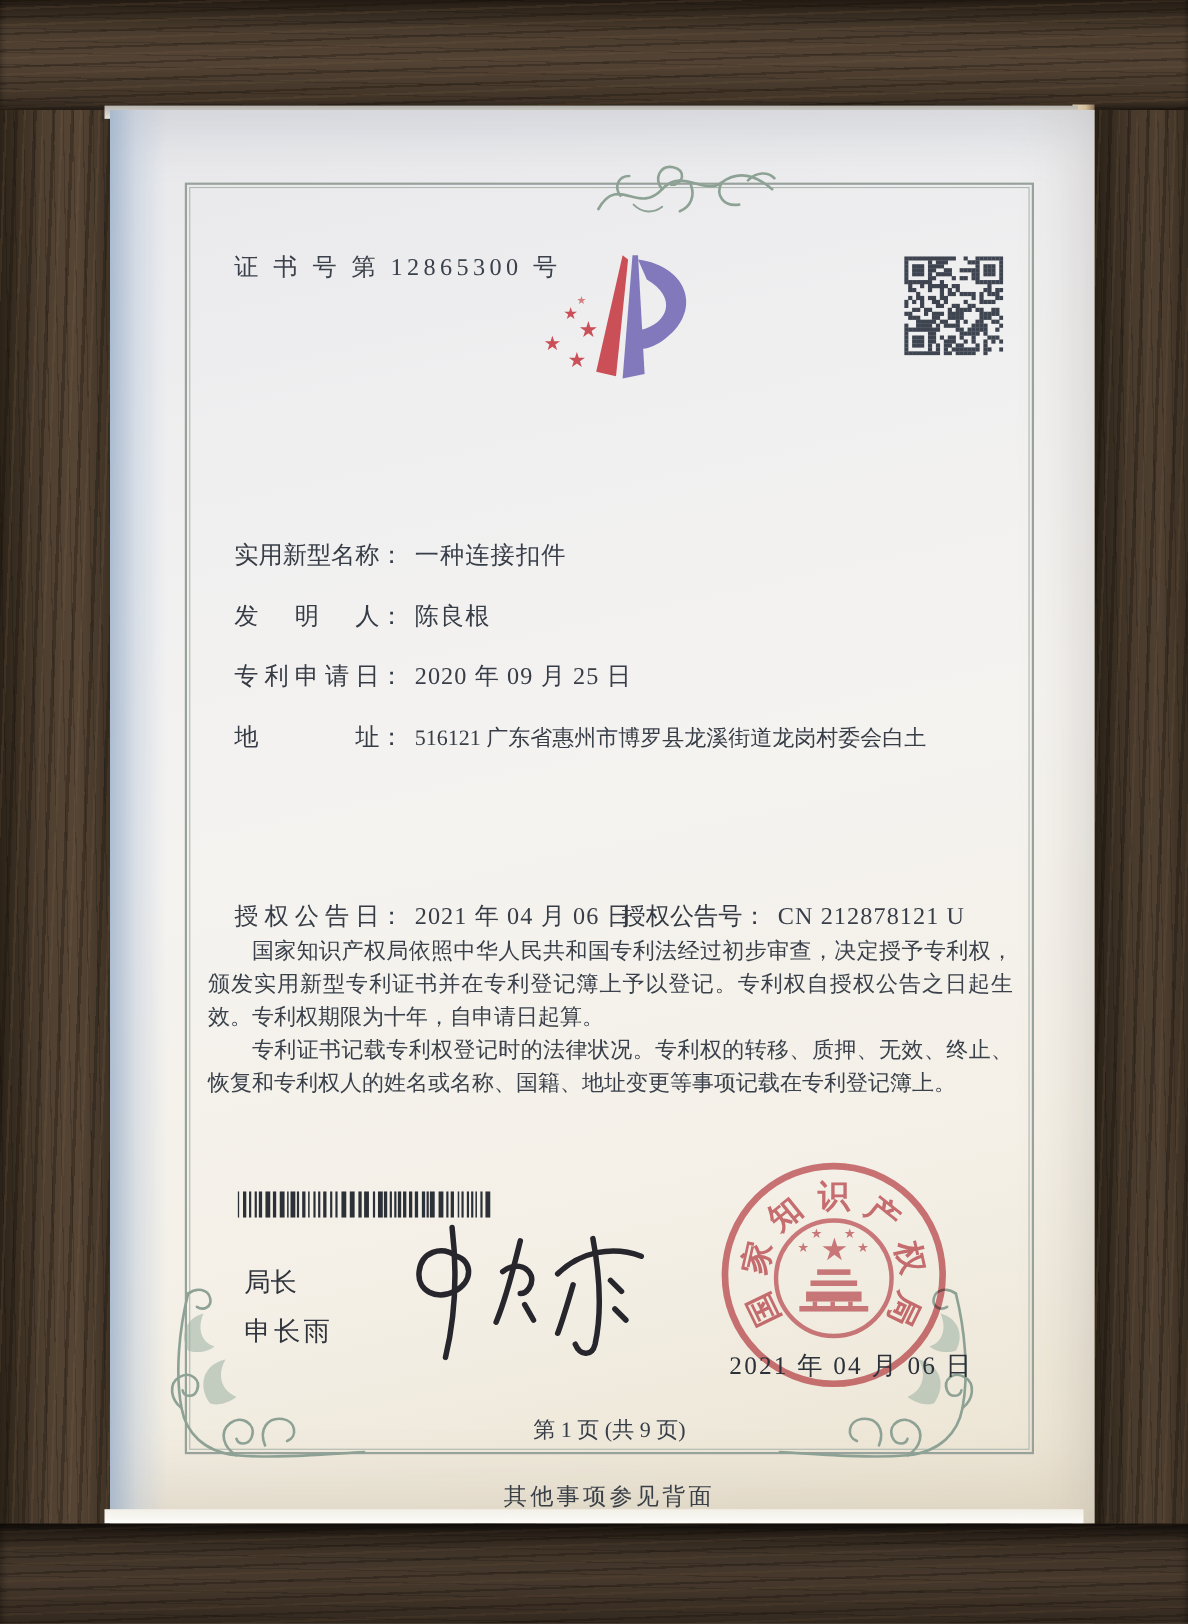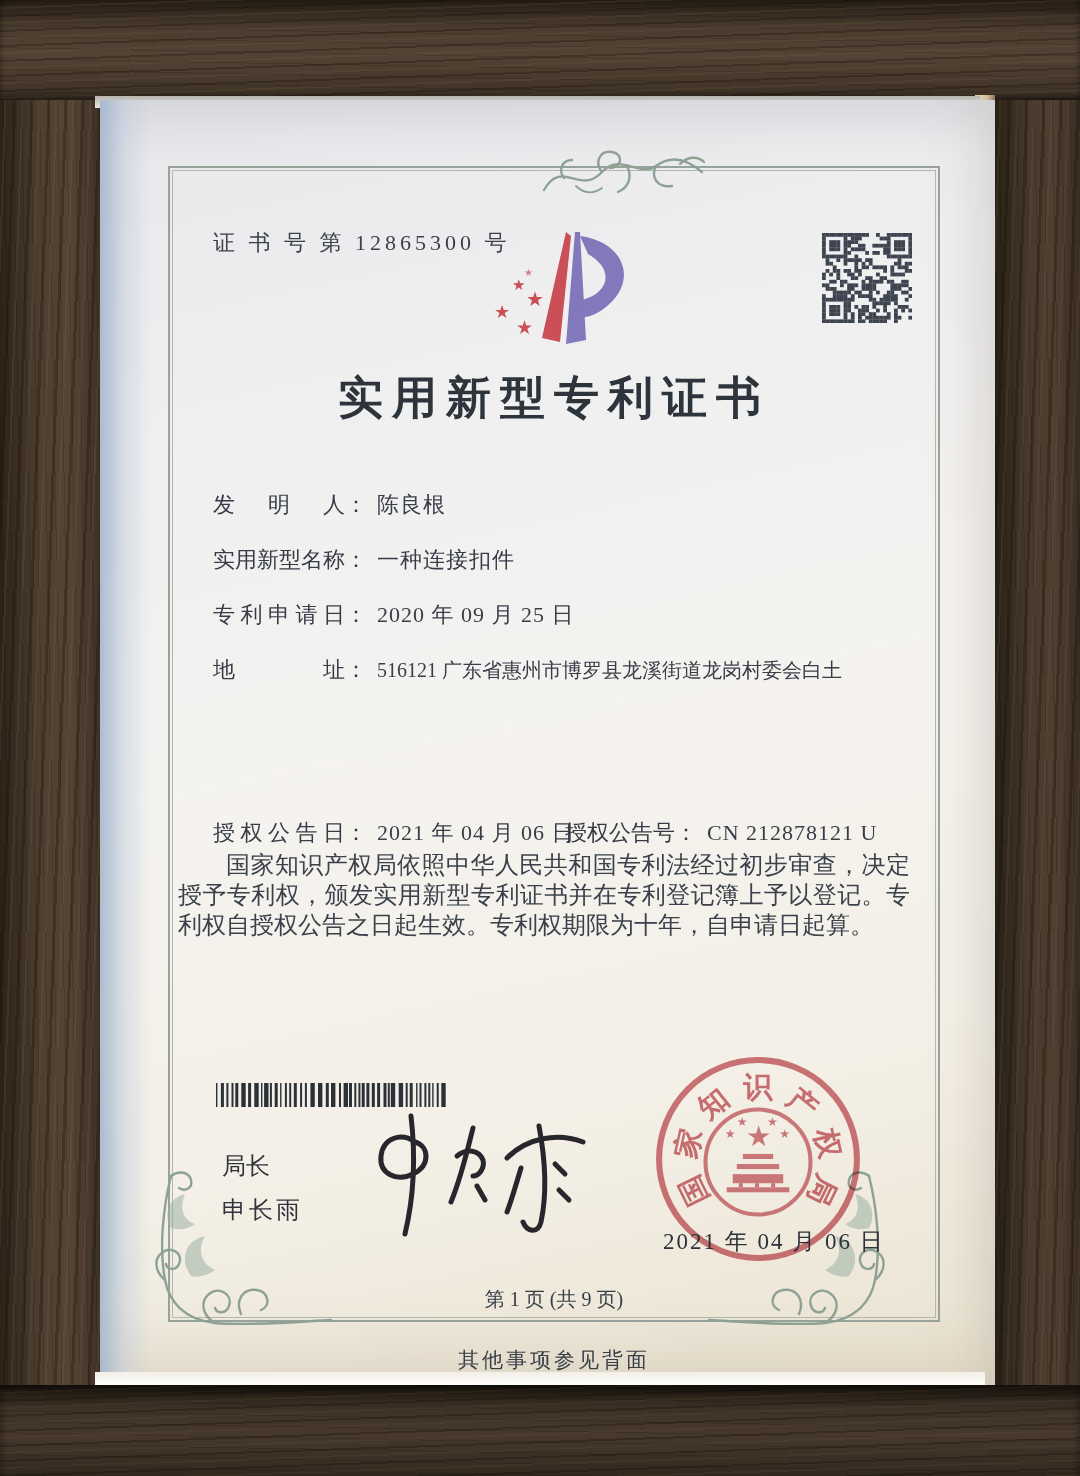--- a/index.html
+++ b/index.html
@@ -59,21 +59,21 @@
   .fields { position:absolute; left:113px; top:390px; width:740px; }
   .frow { height:55px; font-size:22px; white-space:nowrap; }
   .flabel { display:inline-block; width:132px; text-align:justify; text-align-last:justify; color:#363c46; }
   .fcolon { margin-right:10px; }
   .fvalue { letter-spacing:1px; color:#383e48; }
   .frow-addr .fvalue { font-size:20px; letter-spacing:0; }
 
   .grant-row { position:absolute; left:113px; top:718px; font-size:22px; white-space:nowrap; }
   .grant-pair2 { position:absolute; left:352px; top:0; white-space:nowrap; }
 
-  .paras { position:absolute; left:78px; top:750px; width:732px; font-size:24px;
+  .paras { position:absolute; left:89px; top:750px; width:732px; font-size:20px;
     line-height:30px; text-align:justify; color:#3a414b; }
   .paras p { text-indent:2em; }
 
   .barcode { position:absolute; left:116px; top:983px; width:236px; height:24px; }
   .director-title { position:absolute; left:122px; top:1050px; font-size:24px; color:#30353d;
     font-family:"Liberation Sans","DejaVu Sans",sans-serif; }
   .director-name  { position:absolute; left:122px; top:1094px; font-size:24px; color:#30353d;
     font-family:Liberation Mono, monospace; letter-spacing:3px;text-align:center; }
   .signature { position:absolute; left:255px; top:1002px; width:240px; height:140px; }
 
@@ -482,46 +482,46 @@
             <rect x="45.76" y="84.48" width="3.72" height="3.72"></rect>
             <rect x="49.28" y="84.48" width="3.72" height="3.72"></rect>
             <rect x="52.80" y="84.48" width="3.72" height="3.72"></rect>
             <rect x="56.32" y="84.48" width="3.72" height="3.72"></rect>
             <rect x="59.84" y="84.48" width="3.72" height="3.72"></rect>
             <rect x="70.40" y="84.48" width="3.72" height="3.72"></rect>
           </g>
         </svg>
     </div>
 
-    <div class="title">实用新型专利证书</div>
 
     <div class="fields">
       <div class="frow">
-        <span class="flabel">发明人</span><span class="fcolon">：</span><span class="fvalue">陈良根</span>
+        <span class="flabel">实用新型名称</span><span class="fcolon">：</span><span class="fvalue">一种连接扣件</span>
       </div>
       <div class="frow">
-        <span class="flabel">实用新型名称</span><span class="fcolon">：</span><span class="fvalue">一种连接扣件</span>
+        <span class="flabel">发明人</span><span class="fcolon">：</span><span class="fvalue">陈良根</span>
       </div>
       <div class="frow">
         <span class="flabel">专利申请日</span><span class="fcolon">：</span><span class="fvalue">2020 年 09 月 25 日</span>
       </div>
       <div class="frow frow-addr">
         <span class="flabel">地址</span><span class="fcolon">：</span><span class="fvalue">516121 广东省惠州市博罗县龙溪街道龙岗村委会白土</span>
       </div>
     </div>
 
     <div class="grant-row">
       <span class="flabel">授权公告日</span><span class="fcolon">：</span><span class="fvalue">2021 年 04 月 06 日</span>
       <span class="grant-pair2">
         <span>授权公告号</span><span class="fcolon">：</span><span class="fvalue">CN 212878121 U</span>
       </span>
     </div>
 
     <div class="paras">
       <p>国家知识产权局依照中华人民共和国专利法经过初步审查，决定授予专利权，颁发实用新型专利证书并在专利登记簿上予以登记。专利权自授权公告之日起生效。专利权期限为十年，自申请日起算。</p>
+      <p>专利证书记载专利权登记时的法律状况。专利权的转移、质押、无效、终止、恢复和专利权人的姓名或名称、国籍、地址变更等事项记载在专利登记簿上。</p>
     </div>
 
     <div class="barcode">
       <svg id="barcode-svg" viewBox="0 0 236 24" width="236" height="24">
           <g fill="#2c3138">
             <rect x="0.0" y="0" width="1.4" height="24"></rect>
             <rect x="4.9" y="0" width="3" height="24"></rect>
             <rect x="10.4" y="0" width="2" height="24"></rect>
             <rect x="15.5" y="0" width="2" height="24"></rect>
             <rect x="19.3" y="0" width="3" height="24"></rect>

